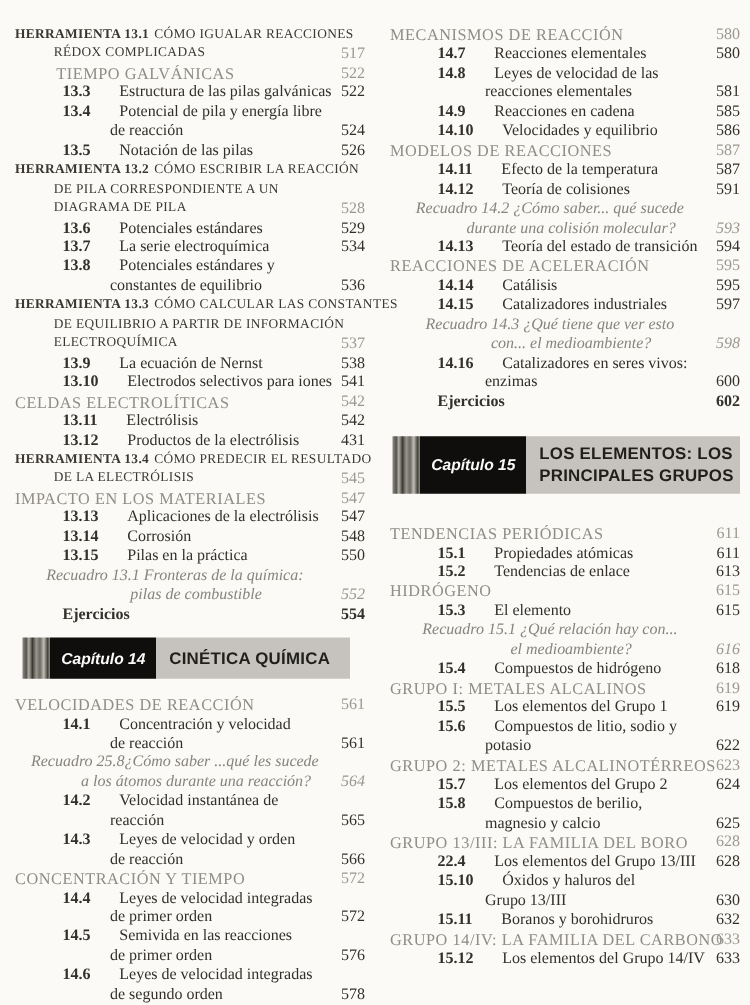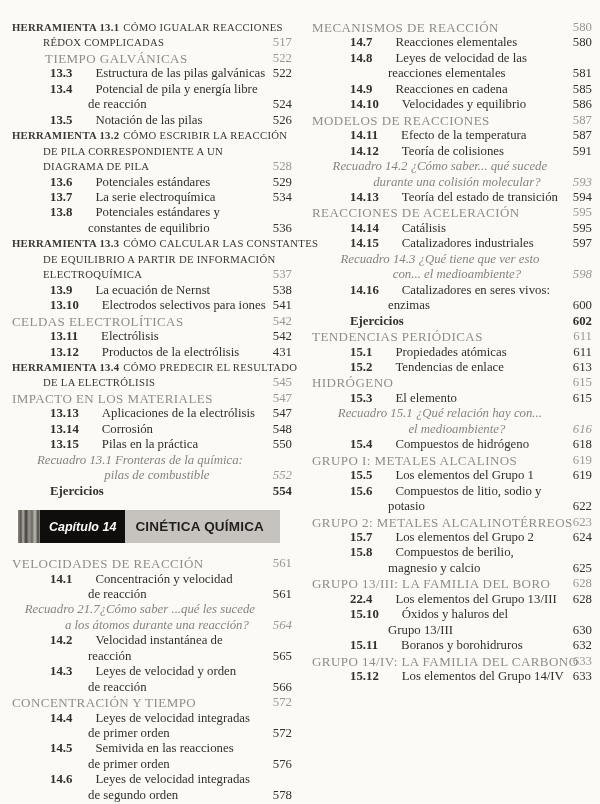--- a/index.html
+++ b/index.html
@@ -240,21 +240,21 @@
       </div>
       <div class="row t-sub">
         <div class="lines">
           <div class="line l0"><span class="num">14.1</span><span>Concentración y velocidad</span></div>
           <div class="line cont">de reacción</div>
         </div>
         <div class="page-num dark">561</div>
       </div>
       <div class="row t-box">
         <div class="lines">
-          <div class="line l0">Recuadro 21.7¿Cómo saber ...qué les sucede</div>
+          <div class="line l0">Recuadro 25.8¿Cómo saber ...qué les sucede</div>
           <div class="line cont">a los átomos durante una reacción?</div>
         </div>
         <div class="page-num gray">564</div>
       </div>
       <div class="row t-sub">
         <div class="lines">
           <div class="line l0"><span class="num">14.2</span><span>Velocidad instantánea de</span></div>
           <div class="line cont">reacción</div>
         </div>
         <div class="page-num dark">565</div>
@@ -388,20 +388,28 @@
           <div class="line cont">enzimas</div>
         </div>
         <div class="page-num dark">600</div>
       </div>
       <div class="row t-exercises">
         <div class="lines">
           <div class="line l0">Ejercicios</div>
         </div>
         <div class="page-num dark">602</div>
       </div>
+      <div class="banner h2">
+        <div class="photo"></div>
+        <div class="chip">Capítulo 15</div>
+        <div class="bar">
+          <div class="tline">LOS ELEMENTOS: LOS</div>
+          <div class="tline">PRINCIPALES GRUPOS</div>
+        </div>
+      </div>
       <div class="row t-section">
         <div class="lines">
           <div class="line l0">TENDENCIAS PERIÓDICAS</div>
         </div>
         <div class="page-num gray">611</div>
       </div>
       <div class="row t-sub">
         <div class="lines">
           <div class="line l0"><span class="num">15.1</span><span>Propiedades atómicas</span></div>
         </div>

